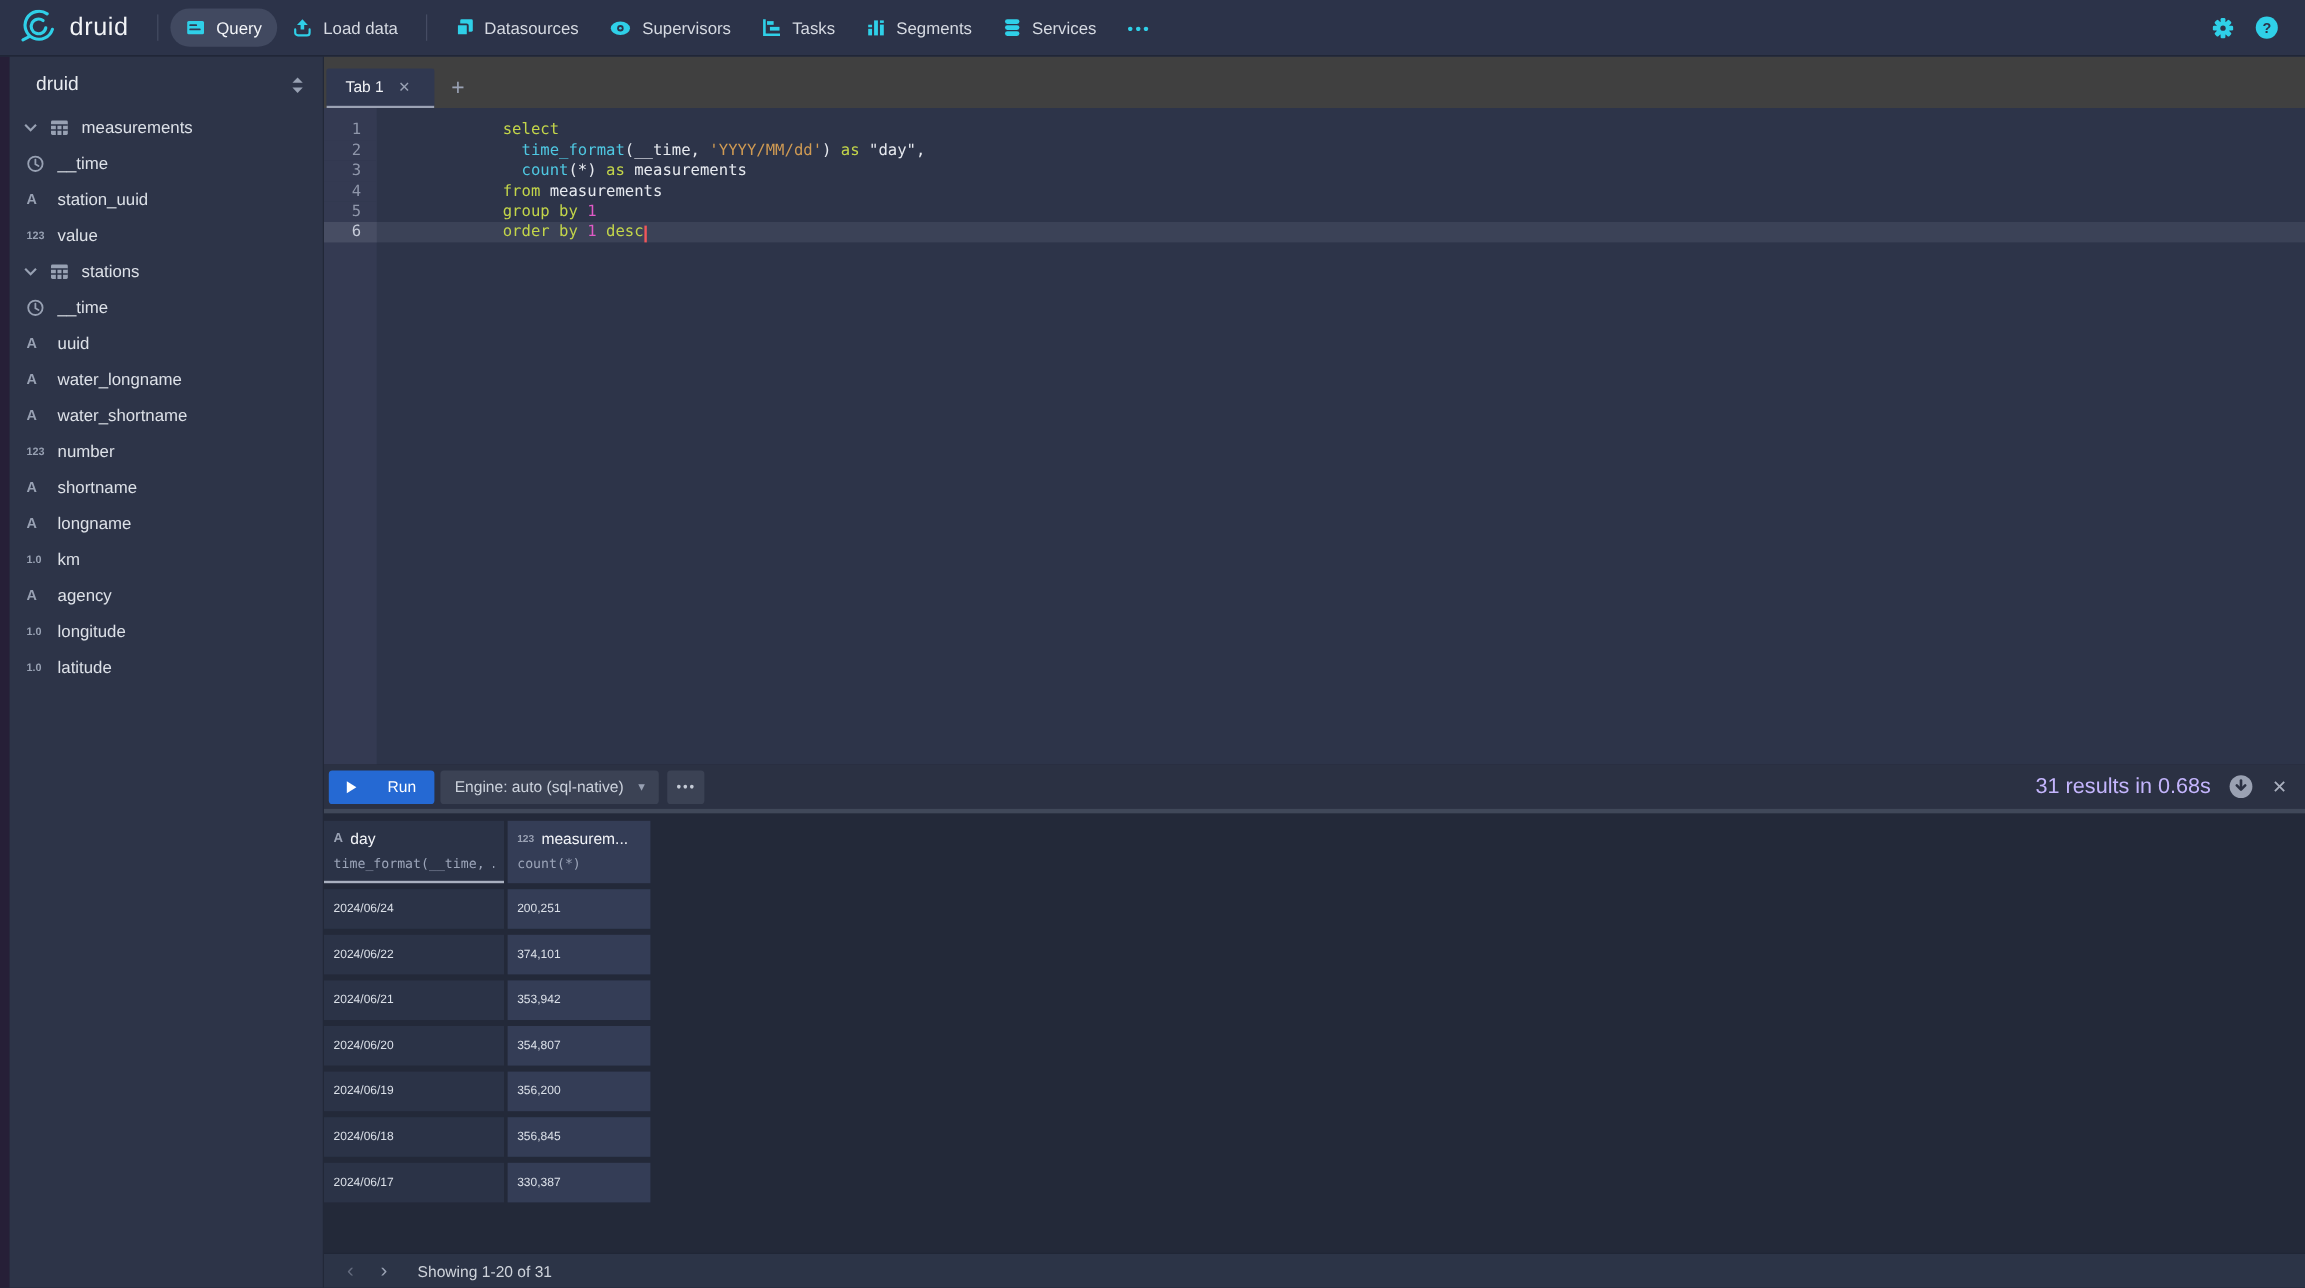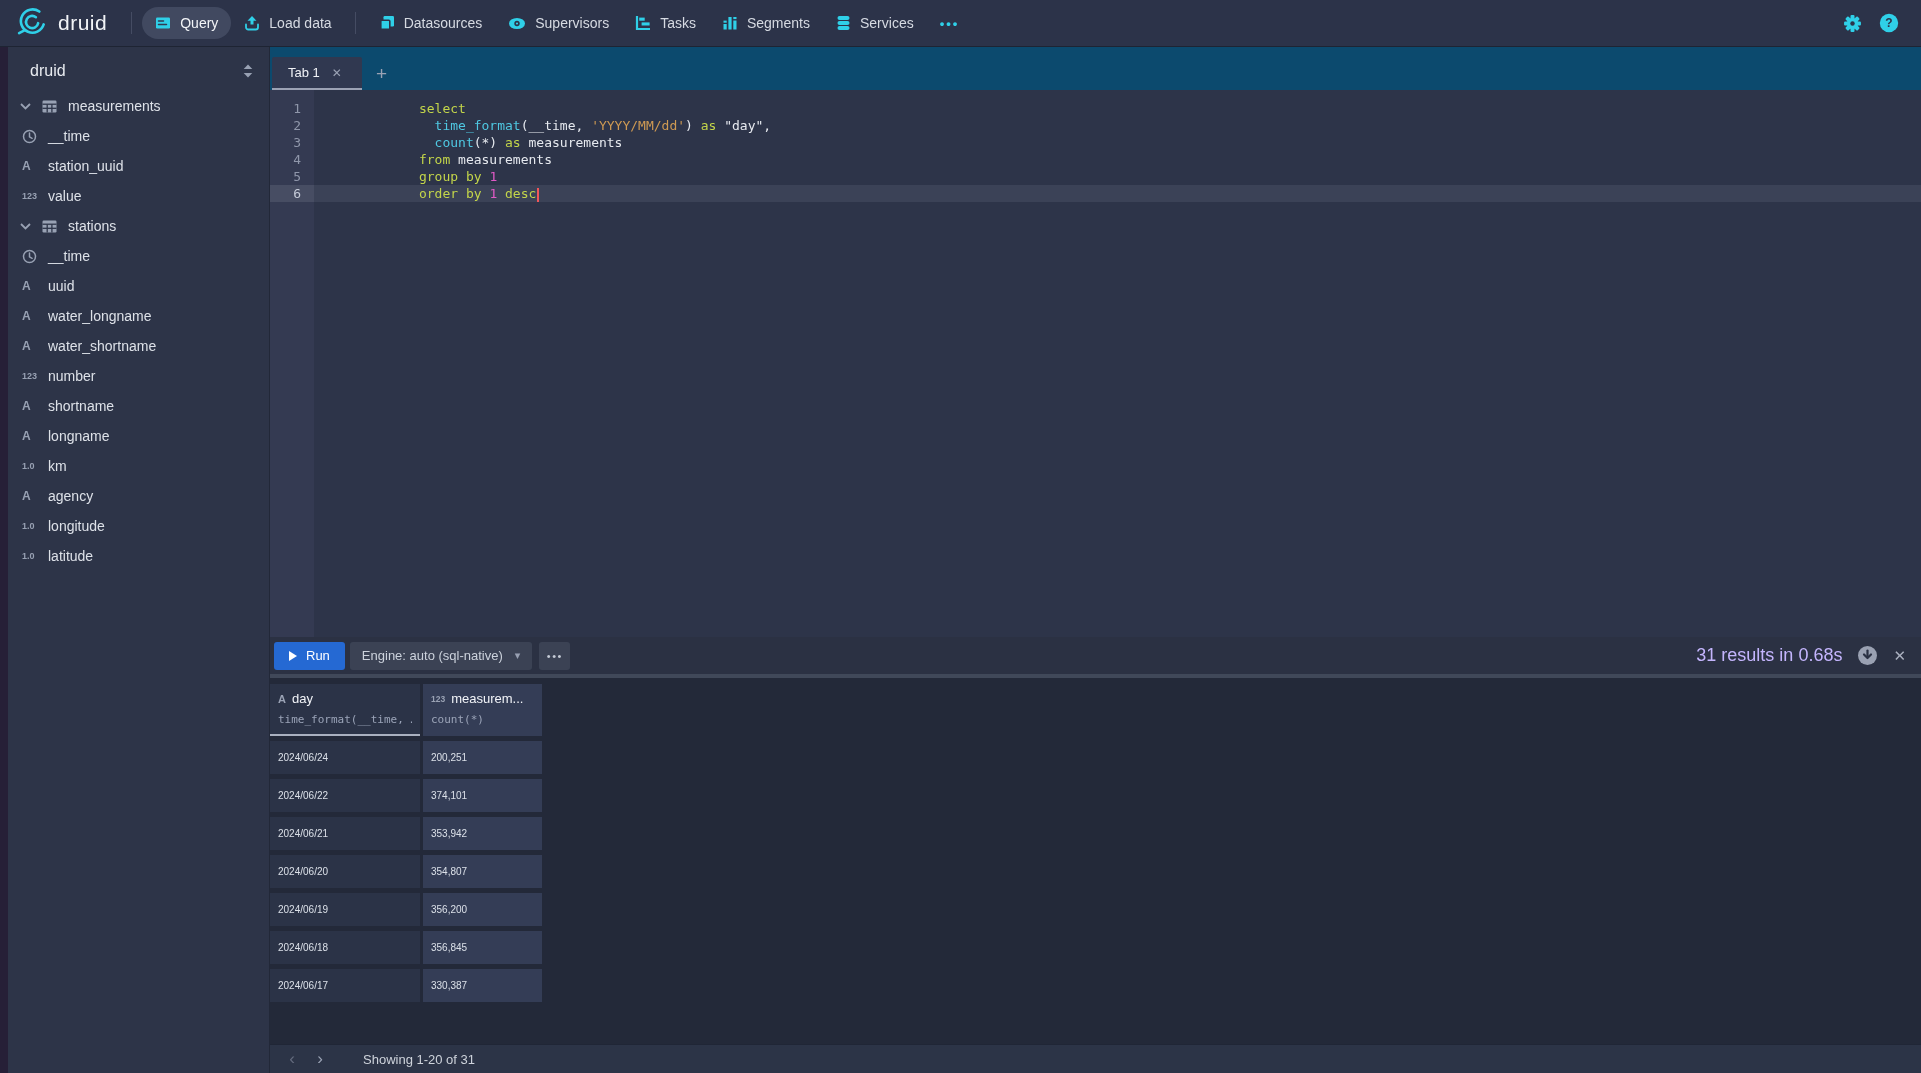--- a/index.html
+++ b/index.html
@@ -33,21 +33,21 @@
   .tree-item.lvl-1{padding-left:14px}
   .chev{width:22px;display:flex;justify-content:flex-start;align-items:center}
   .ticon{width:22px;display:flex;justify-content:flex-start;align-items:center}
   .gA{font-size:12px;font-weight:bold;color:#98a1b3;font-family:"Liberation Sans",sans-serif}
   .gN{font-size:9px;font-weight:bold;color:#98a1b3}
   .tree-label{margin-left:4px}
 
   
   .main{position:absolute;left:270px;top:47px;right:0;bottom:0}
 
-  .tabbar{position:absolute;left:0;top:0;right:0;height:43px;background:#0c4a6e;display:flex;align-items:flex-end}
+  .tabbar{position:absolute;left:0;top:0;right:0;height:43px;background:#404040;display:flex;align-items:flex-end}
   .tab{height:33px;margin-left:2px;min-width:90px;box-sizing:border-box;background:#303850;
        display:flex;align-items:center;padding:0 10px 0 16px;color:#f0f2f6;font-size:13px;
        border-bottom:2px solid #9ba2b4;border-radius:2px 2px 0 0;cursor:pointer}
   .tab-close{margin-left:12px;color:#9aa2b4;font-size:12px;cursor:pointer}
   .tab-add{margin-left:14px;margin-bottom:7px;color:#9aa2b4;font-size:19px;line-height:19px;cursor:pointer}
 
   
   .editor{position:absolute;left:0;top:43px;right:0;height:547px;background:#2d3449;
           font-family:"DejaVu Sans Mono",monospace;font-size:13px;cursor:text}
   .gutter-bg{position:absolute;left:0;top:0;width:44px;height:100%;background:#343a52}
@@ -59,21 +59,21 @@
   .tokens{white-space:pre}
   .code-line.line-active{background:#3b4257}
   .code-line.line-active .gutter-cell{background:#474d63;color:#c6cbd9}
   .tok-kw{color:#c3d54a}.tok-fn{color:#4fc8e2}.tok-str{color:#cf9a53}.tok-num{color:#e05ac6}.tok-pl{color:#e6e9ef}
   .cursor{display:inline-block;width:2px;height:14px;background:#f1565a;margin-left:1px}
 
   
   .runbar{position:absolute;left:0;top:590px;right:0;height:37px;background:#2b3143;
           display:flex;align-items:center;padding-left:4px;box-sizing:border-box}
   .run-btn{height:28px;background:#2569d3;border-radius:3px;color:#fff;font-size:13px;
-           display:flex;align-items:center;gap:9px;padding:0 15px;cursor:pointer}
+           display:flex;align-items:center;gap:26px;padding:0 15px;cursor:pointer}
   .play{width:0;height:0;border-left:8px solid #fff;border-top:5px solid transparent;border-bottom:5px solid transparent}
   .engine-btn{height:28px;background:#3b4254;border-radius:3px;color:#ccd2dc;font-size:13px;
               display:flex;align-items:center;gap:12px;padding:0 12px;margin-left:5px;cursor:pointer}
   .caret{color:#98a0b2;font-size:11px}
   .more-btn{height:28px;width:31px;background:#3b4254;border-radius:3px;color:#c5cbd6;display:flex;
             align-items:center;justify-content:center;margin-left:7px;font-size:11px;letter-spacing:1.5px;cursor:pointer}
   .runbar-right{margin-left:auto;display:flex;align-items:center;gap:15px;padding-right:15px}
   .status{font-size:18px;color:#c4b5fd}
   .close-x{color:#aab0bf;font-size:15px;cursor:pointer}
 
@@ -95,21 +95,21 @@
   .td.c1{width:150px}
   .td.c2{width:119px;background:#343d56}
 
   
   .footer{position:absolute;left:0;right:0;bottom:0;height:29px;background:#2c3447;
           border-top:1px solid #202636;box-sizing:border-box;display:flex;align-items:center;padding-left:8px}
   .pg-btn{width:28px;height:24px;display:flex;align-items:center;justify-content:center;
           font-size:17px;cursor:pointer;border-radius:2px}
   .pg-prev{color:#646b7e}
   .pg-next{color:#9aa2b4}
-  .showing{font-size:13px;color:#ced3db;margin-left:29px}
+  .showing{font-size:13px;color:#ced3db;margin-left:14px}
 </style>
 </head>
 <body>
 
 <div class="navbar">
   <div class="logo">
     <span>
       <svg width="33" height="30" viewBox="0 0 34 30" fill="none" stroke="#2fd0e8" stroke-width="2.7" stroke-linecap="round">
         <path d="M24 3.2 A 12 12 0 1 0 28.5 16.5"></path>
         <path d="M20.5 9 A 6.3 6.3 0 1 0 22.8 15.2"></path>

